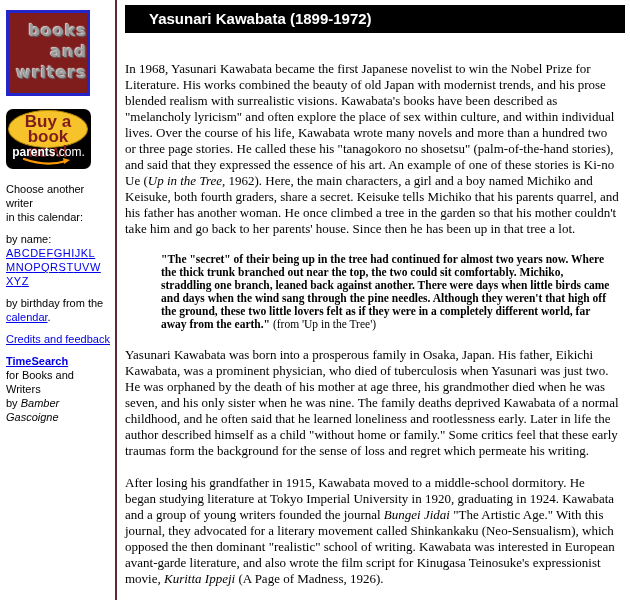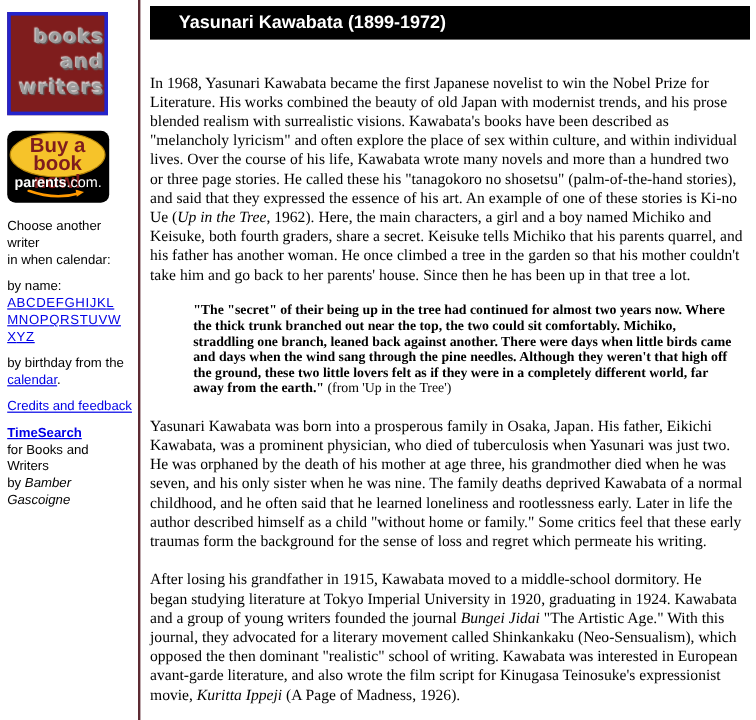--- a/index.html
+++ b/index.html
@@ -98,21 +98,21 @@
         <svg class="amazon-smile" width="54" height="8" viewBox="0 0 54 8">
           <path d="M2,1 Q24,9 44,3" stroke="#ff9900" stroke-width="2.2" fill="none" stroke-linecap="round"></path>
           <path d="M41,0 L48,2 L42,6 Z" fill="#ff9900"></path>
         </svg>
       </span>
     </a>
 
     <div class="chooser">
       <div class="block heading">
           <div>Choose another writer</div>
-          <div>in when calendar:</div>
+          <div>in this calendar:</div>
         </div>
 
       <div>by name:</div>
       <div class="block alphabet">
           <div><a class="lnk">A</a><a class="lnk">B</a><a class="lnk">C</a><a class="lnk">D</a><a class="lnk">E</a><a class="lnk">F</a><a class="lnk">G</a><a class="lnk">H</a><a class="lnk">I</a><a class="lnk">J</a><a class="lnk">K</a><a class="lnk">L</a></div>
           <div><a class="lnk">M</a><a class="lnk">N</a><a class="lnk">O</a><a class="lnk">P</a><a class="lnk">Q</a><a class="lnk">R</a><a class="lnk">S</a><a class="lnk">T</a><a class="lnk">U</a><a class="lnk">V</a><a class="lnk">W</a></div>
           <div><a class="lnk">X</a><a class="lnk">Y</a><a class="lnk">Z</a></div>
         </div>
 
       <div class="block">

